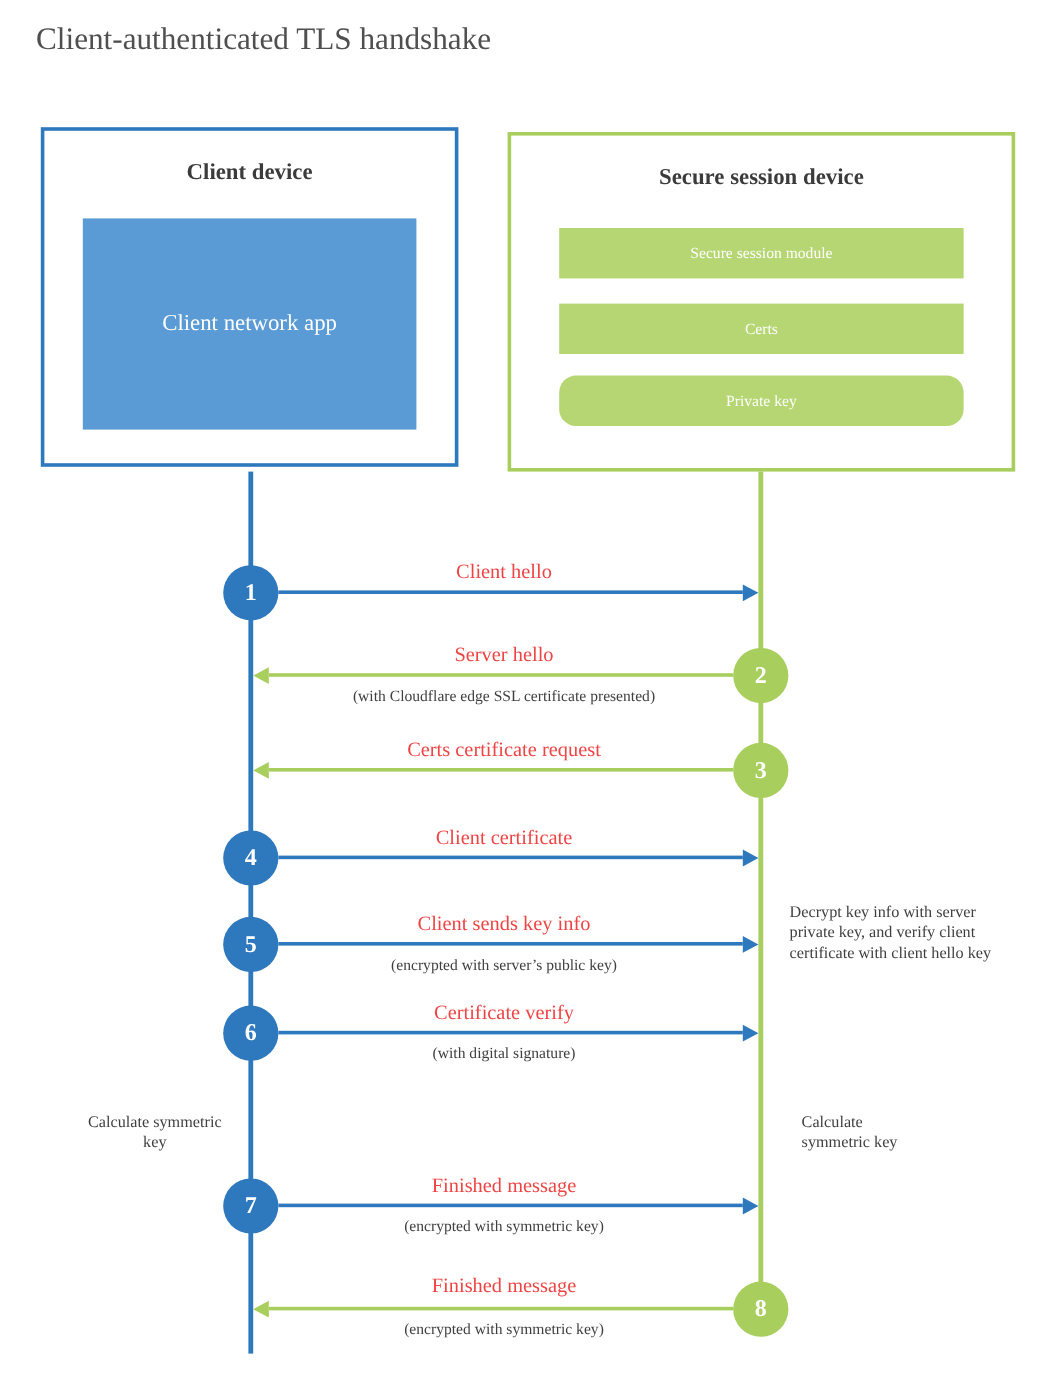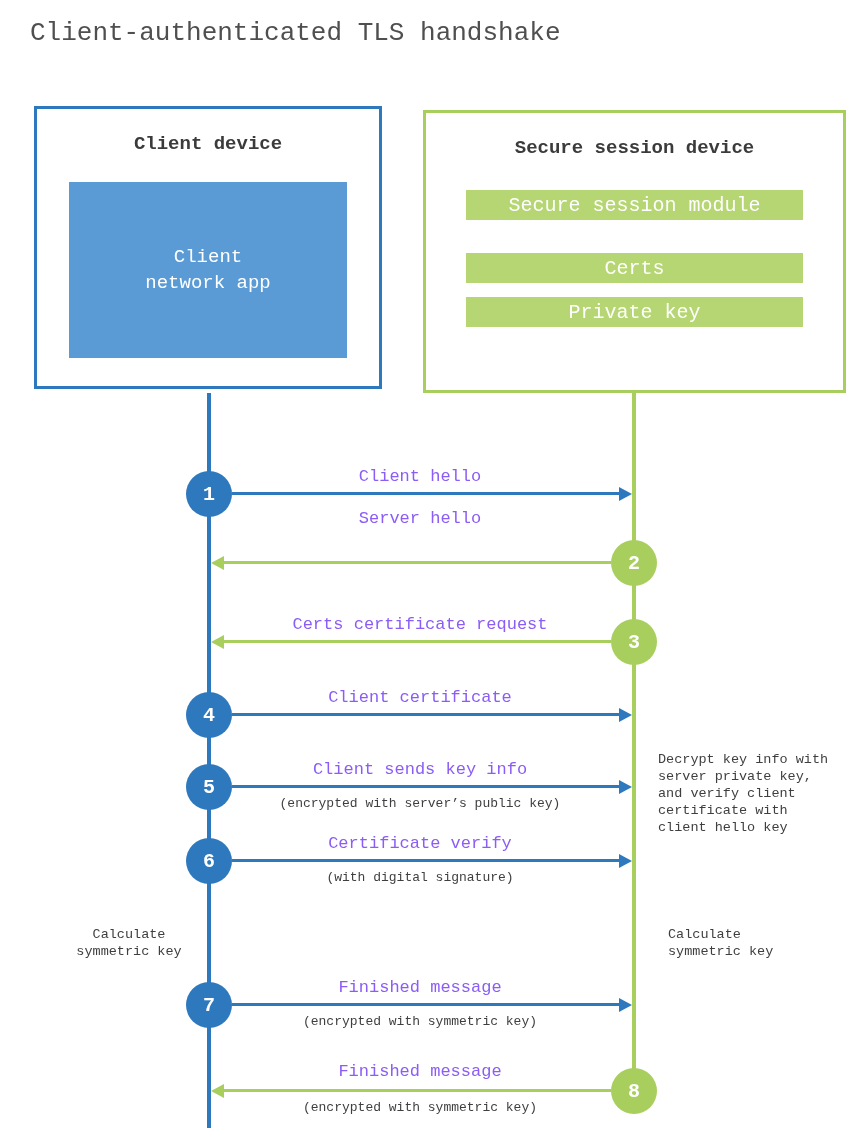--- a/index.html
+++ b/index.html
@@ -1,21 +1,21 @@
 <!DOCTYPE html>
 <html><head>
 <meta charset="utf-8">
 <style>
   html, body { margin: 0; padding: 0; background: #ffffff; }
   .canvas {
     position: relative;
     width: 865px;
     height: 1146px;
     background: #ffffff;
-    font-family: Liberation Mono, monospace;
+    font-family: Liberation Serif, serif;
     overflow: hidden;
   }
   .page-title {
     position: absolute;
     left: 30px;
     top: 18px;
     font-size: 26px;
     font-weight: 400;
     color: #4f4f4f;
     margin: 0;
@@ -28,28 +28,28 @@
     position: absolute; left: 0; top: 24px; width: 100%;
     text-align: center; font-size: 19px; font-weight: 700; color: #3b3b3b;
   }
   .app-rect {
     position: absolute; left: 32px; top: 73px; width: 278px; height: 176px;
     background: #5b9bd5; color: #ffffff;
     display: flex; align-items: center; justify-content: center;
     text-align: center; font-size: 19px; line-height: 26px; padding: 0 60px; box-sizing: border-box;
   }
   .server-bar {
-    position: absolute; left: 40px; width: 337px; height: 30px;
+    position: absolute; left: 40px; width: 337px; height: 42px;
     background: #b5d672; color: #ffffff;
     display: flex; align-items: center; justify-content: center;
-    font-size: 20px;
+    font-size: 13px;
   }
   .bar-1 { top: 77px; }
   .bar-2 { top: 140px; }
-  .bar-3 { top: 184px; }
+  .bar-3 { top: 200px; border-radius: 14px; }
   
   .lifeline { position: absolute; width: 4px; }
   .lifeline-blue { left: 207px; top: 393px; height: 735px; background: #2e78bd; }
   .lifeline-green { left: 632px; top: 393px; height: 700px; background: #a8ce5e; }
   
   .step-circle {
     position: absolute; width: 46px; height: 46px; border-radius: 50%;
     color: #ffffff; font-weight: 700; font-size: 20px;
     display: flex; align-items: center; justify-content: center;
     z-index: 3;
@@ -60,21 +60,21 @@
   .arrow-line { position: absolute; height: 3px; z-index: 2; }
   .arrow-line.blue { background: #2e78bd; }
   .arrow-line.green { background: #a8ce5e; }
   .arrow-head { position: absolute; width: 0; height: 0; z-index: 2;
     border-top: 7px solid transparent; border-bottom: 7px solid transparent; }
   .head-right { border-left: 13px solid #2e78bd; }
   .head-left  { border-right: 13px solid #a8ce5e; }
   
   .msg-label {
     position: absolute; left: 220px; width: 400px; text-align: center;
-    font-size: 17px; color: #8b5cf6;
+    font-size: 17px; color: #ef4444;
   }
   .msg-sublabel {
     position: absolute; left: 220px; width: 400px; text-align: center;
     font-size: 13px; color: #3f3f3f;
   }
   .side-note {
     position: absolute; font-size: 13.5px; line-height: 17px; color: #3f3f3f;
   }
   .note-decrypt { left: 658px; top: 751px; width: 180px; text-align: left; }
   .note-calc-left { left: 68px; top: 926px; width: 122px; text-align: center; }
@@ -103,21 +103,22 @@
   <div class="lifeline lifeline-green"></div>
 
   <div class="step-circle circle-blue" style="left:186px; top:471px;">1</div>
   <div class="arrow-line blue" style="left:232px; top:492px; width:387px;"></div>
   <div class="arrow-head head-right" style="left:619px; top:487px;"></div>
   <div class="msg-label" style="top:467px;">Client hello</div>
 
   <div class="step-circle circle-green" style="left:611px; top:540px;">2</div>
   <div class="arrow-line green" style="left:224px; top:561px; width:387px;"></div>
   <div class="arrow-head head-left" style="left:211px; top:556px;"></div>
-  <div class="msg-label" style="top:509px;">Server hello</div>
+  <div class="msg-label" style="top:536px;">Server hello</div>
+  <div class="msg-sublabel" style="top:572px;">(with Cloudflare edge SSL certificate presented)</div>
 
   <div class="step-circle circle-green" style="left:611px; top:619px;">3</div>
   <div class="arrow-line green" style="left:224px; top:640px; width:387px;"></div>
   <div class="arrow-head head-left" style="left:211px; top:635px;"></div>
   <div class="msg-label" style="top:615px;">Certs certificate request</div>
 
   <div class="step-circle circle-blue" style="left:186px; top:692px;">4</div>
   <div class="arrow-line blue" style="left:232px; top:713px; width:387px;"></div>
   <div class="arrow-head head-right" style="left:619px; top:708px;"></div>
   <div class="msg-label" style="top:688px;">Client certificate</div>

